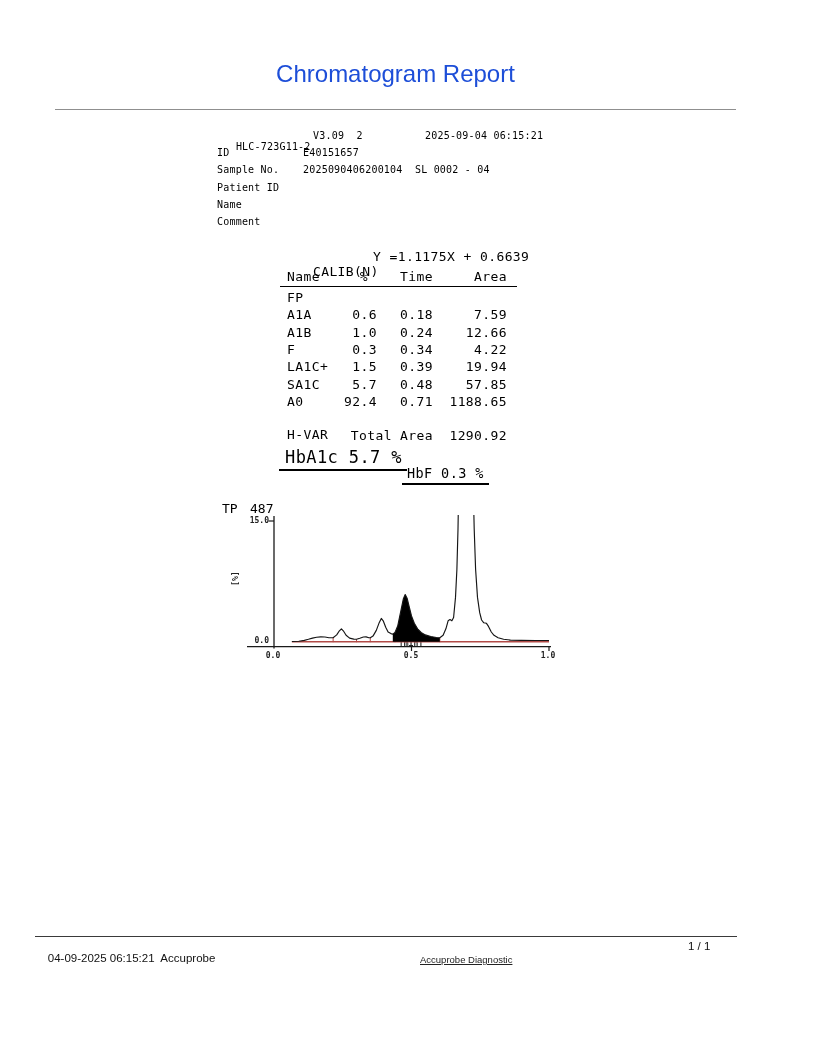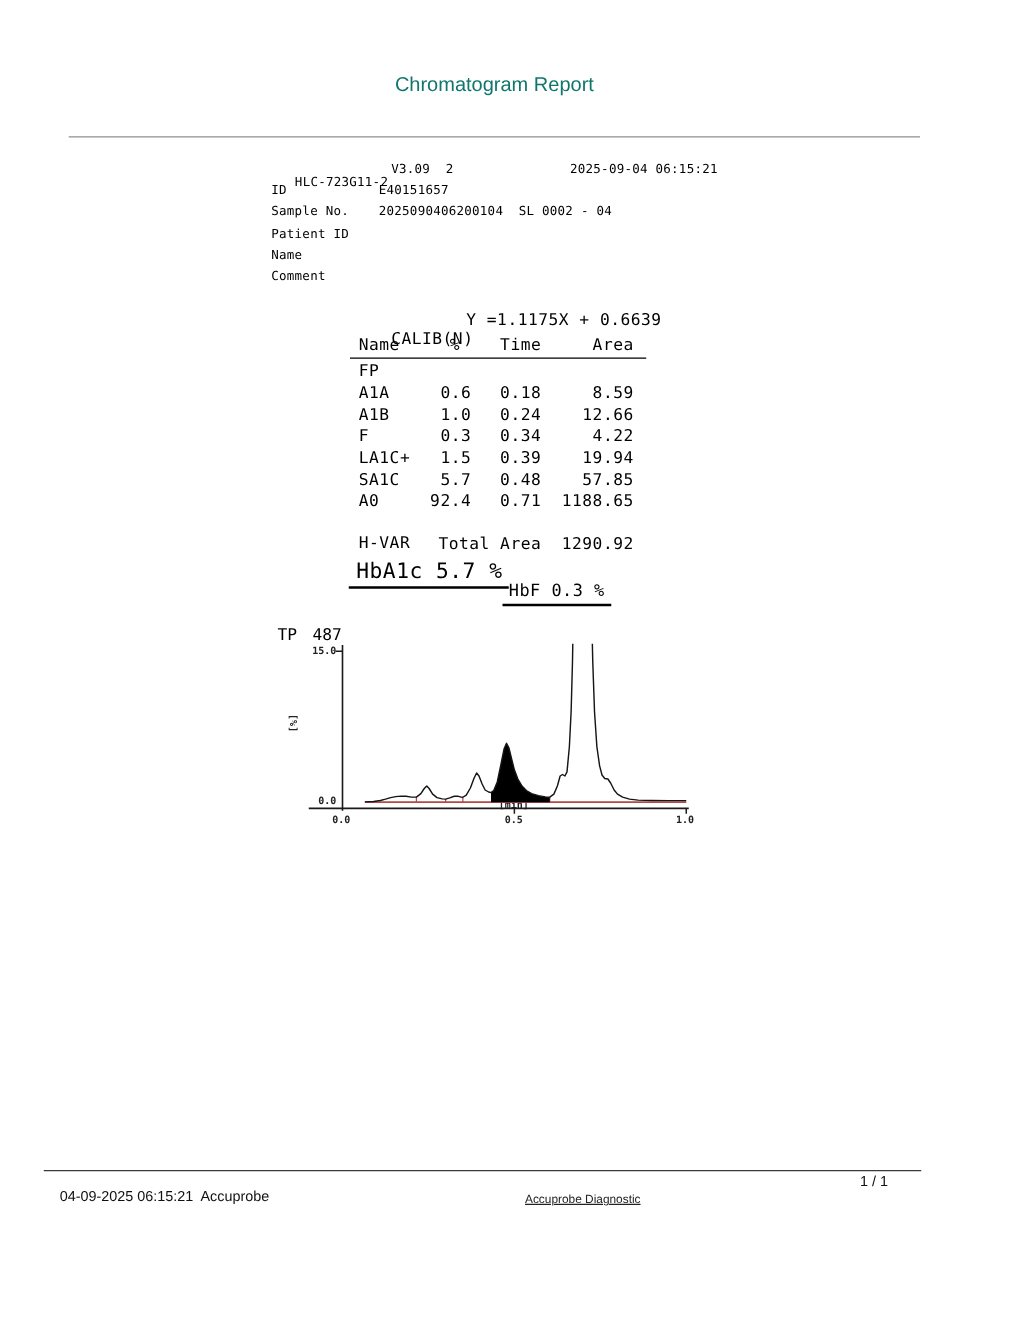--- a/index.html
+++ b/index.html
@@ -1,28 +1,28 @@
 <!DOCTYPE html>
 <html><head>
 <meta charset="utf-8">
 <style>
   html,body{margin:0;padding:0;background:#ffffff;}
   .page{position:relative;width:816px;height:1056px;background:#fff;overflow:hidden;
         font-family:"Liberation Sans",sans-serif;color:#111;}
   
   .title{position:absolute;left:55px;top:60px;width:681px;text-align:center;
-         font-size:16px;color:#0f766e;}
+         font-size:24px;color:#1d4ed8;}
   .title-rule{position:absolute;left:55px;top:109px;width:681px;height:0;
               border-top:1.5px solid #8f8f8f;}
   
   .mono{font-family:"DejaVu Sans Mono",monospace;color:#000;white-space:pre;}
   .hdr{font-size:10px;letter-spacing:0.2px;}
   .devline{position:absolute;left:211px;top:130px;height:17px;}
   .devline .ver{position:absolute;left:102px;top:0;}
-  .devline .dt{position:absolute;left:214px;top:0;margin-left:31px;}
+  .devline .dt{position:absolute;left:214px;top:0;}
   .hdr-row{position:absolute;left:211px;height:17px;}
   .hdr-row .lab{position:absolute;left:6px;top:0;}
   .hdr-row .val{position:absolute;left:92px;top:0;}
   
   .cal{font-size:13px;letter-spacing:0.4px;}
   .cal-abs{position:absolute;}
   .cal-rule{position:absolute;left:280px;top:285.5px;width:237px;border-top:1.6px solid #000;}
   .c-name{position:absolute;left:287px;top:0;}
   .c-pct{position:absolute;left:322px;width:55px;top:0;text-align:right;}
   .c-time{position:absolute;left:378px;width:55px;top:0;text-align:right;}
@@ -73,21 +73,21 @@
   </div>
   <div class="mono cal cal-row" style="top:269px;">
     <span class="c-name">Name</span>
     <span class="c-pct" style="width:46px;">%</span>
     <span class="c-time">Time</span>
     <span class="c-area">Area</span>
   </div>
   <div class="cal-rule"></div>
   <div id="cal-rows">
       <div class="mono cal cal-row" style="top: 290px;"><span class="c-name">FP</span><span class="c-pct"></span><span class="c-time"></span><span class="c-area"></span></div>
-      <div class="mono cal cal-row" style="top: 307.3px; padding-left: 36px;"><span class="c-name">A1A</span><span class="c-pct">0.6</span><span class="c-time">0.18</span><span class="c-area">8.59</span></div>
+      <div class="mono cal cal-row" style="top: 307.3px; padding-left: 36px;"><span class="c-name">A1A</span><span class="c-pct">0.6</span><span class="c-time">0.18</span><span class="c-area">7.59</span></div>
       <div class="mono cal cal-row" style="top: 324.6px;"><span class="c-name">A1B</span><span class="c-pct">1.0</span><span class="c-time">0.24</span><span class="c-area">12.66</span></div>
       <div class="mono cal cal-row" style="top: 341.9px;"><span class="c-name">F</span><span class="c-pct">0.3</span><span class="c-time">0.34</span><span class="c-area">4.22</span></div>
       <div class="mono cal cal-row" style="top: 359.2px;"><span class="c-name">LA1C+</span><span class="c-pct">1.5</span><span class="c-time">0.39</span><span class="c-area">19.94</span></div>
       <div class="mono cal cal-row" style="top: 376.5px;"><span class="c-name">SA1C</span><span class="c-pct">5.7</span><span class="c-time">0.48</span><span class="c-area">57.85</span></div>
       <div class="mono cal cal-row" style="top: 393.8px;"><span class="c-name">A0</span><span class="c-pct">92.4</span><span class="c-time">0.71</span><span class="c-area">1188.65</span></div>
       <div class="mono cal cal-row" style="top: 411.1px; margin-top: 16px;"><span class="c-name">H-VAR</span><span class="c-pct"></span><span class="c-time"></span><span class="c-area"></span></div>
     </div>
   <div class="mono cal cal-row" style="top:427.5px;">
     <span class="tot-lab">Total Area</span>
     <span class="c-area">1290.92</span>

